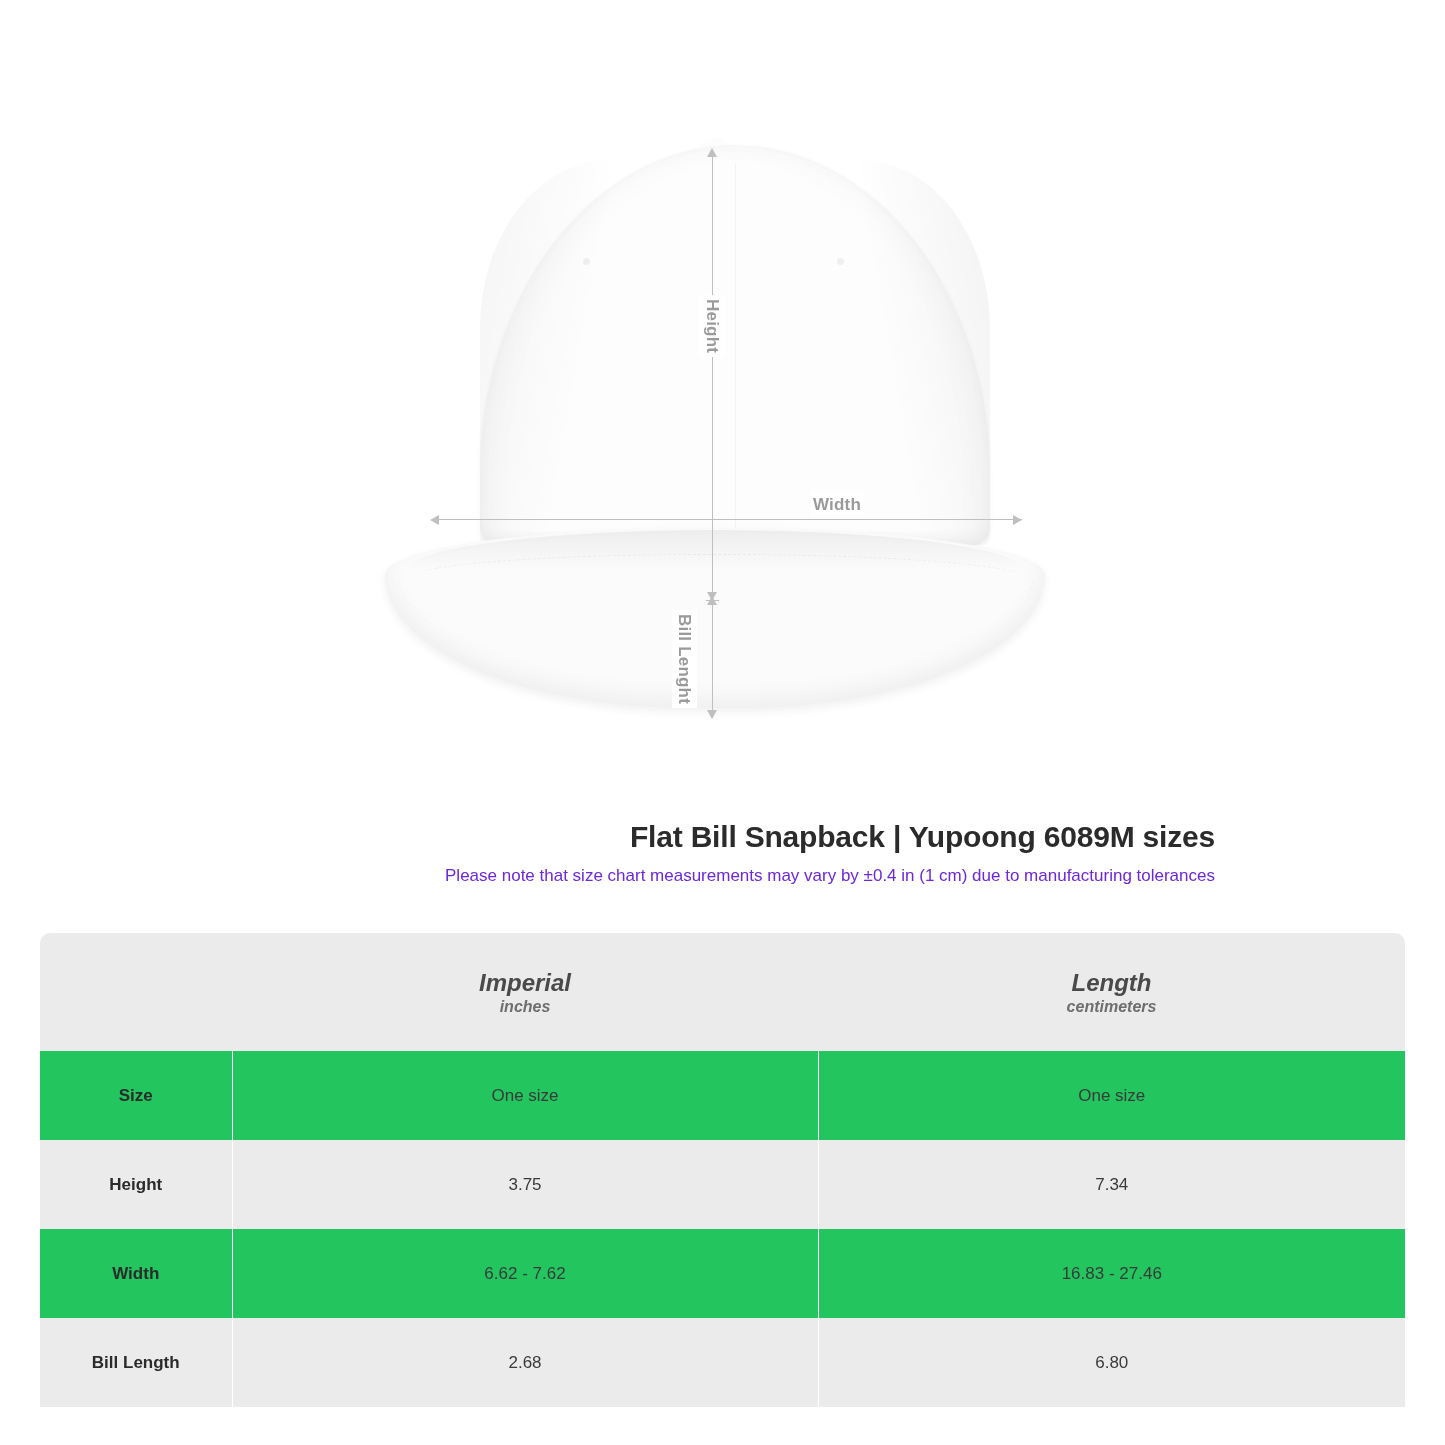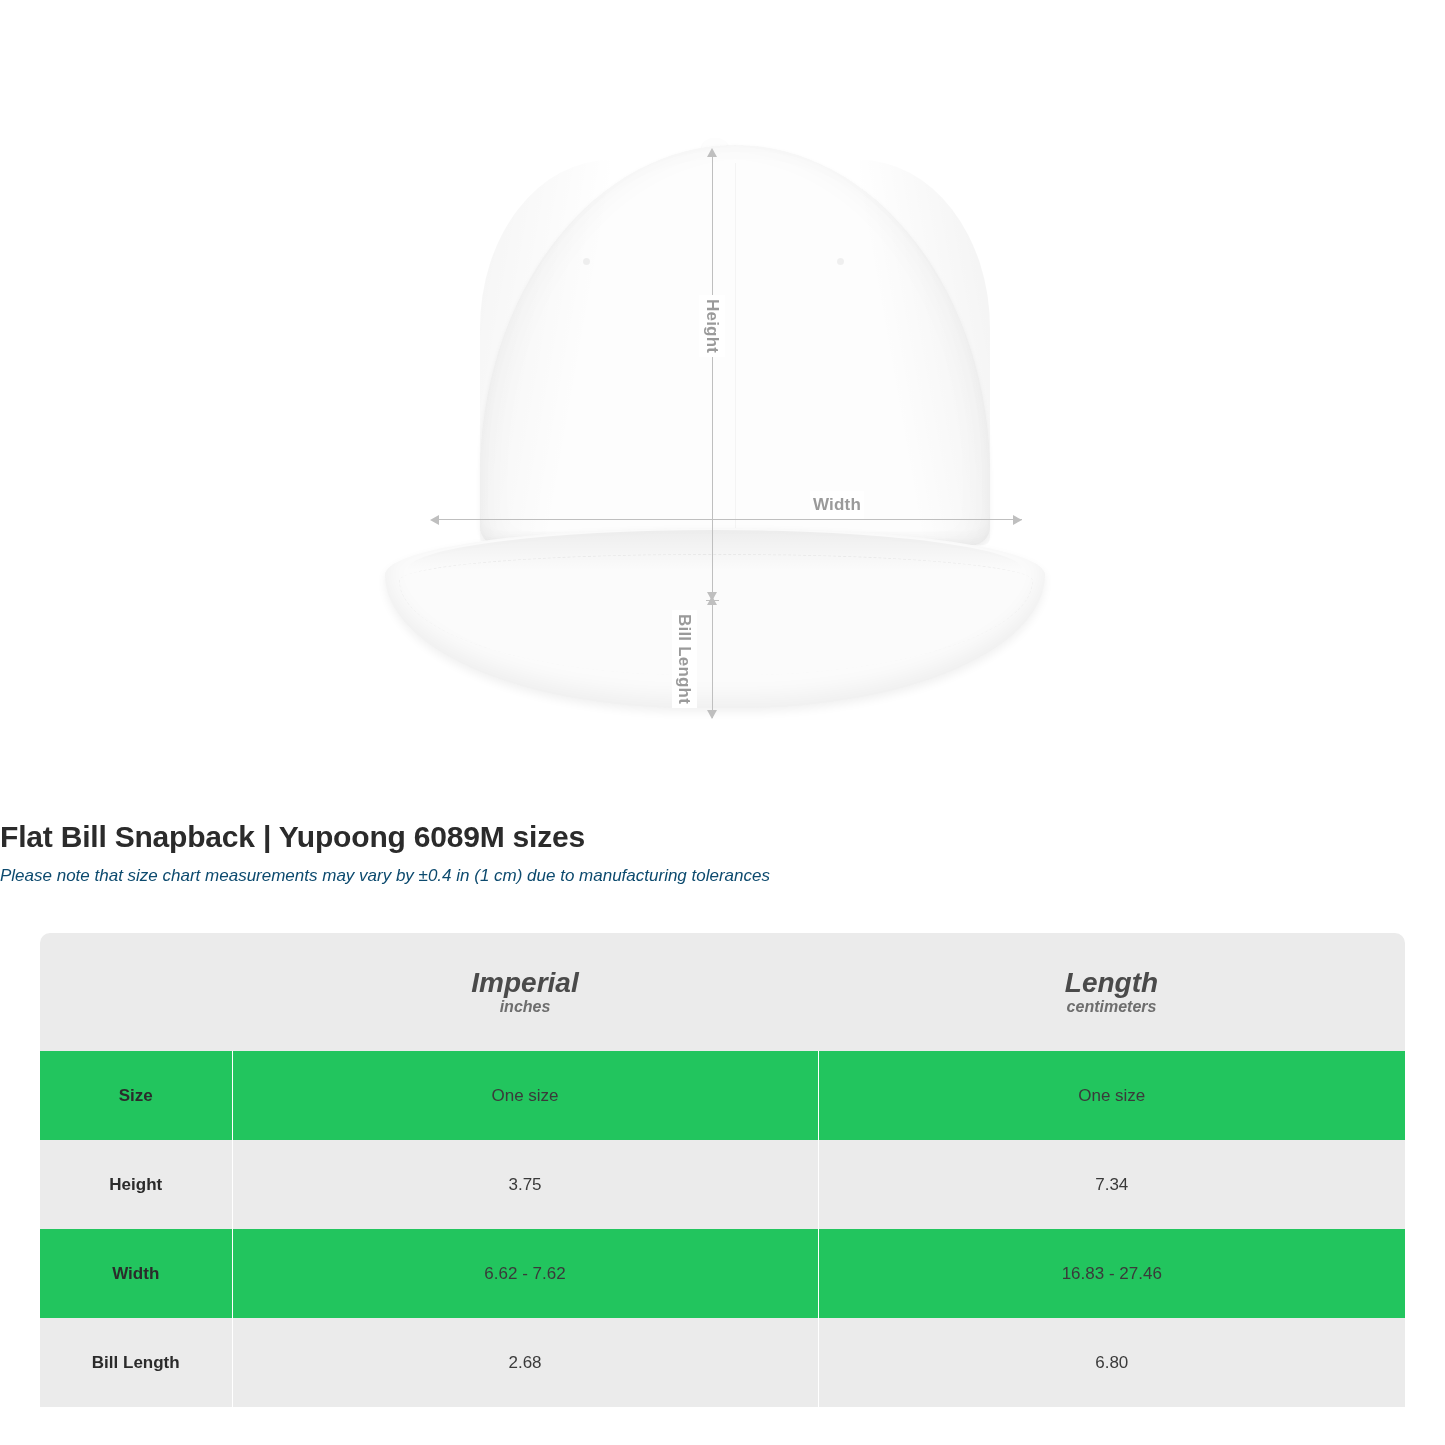--- a/index.html
+++ b/index.html
@@ -206,34 +206,33 @@
   .cross:before { left: 0; top: 6px; width: 13px; height: 1px; }
   .cross:after { left: 6px; top: 0; width: 1px; height: 13px; }
   #cross-mid { left: 706px; top: 594px; }
 
   
   .titles {
     position: absolute;
     left: 0;
     top: 820px;
     width: 1215px;
-    text-align: left;
+    text-align: right;
   }
   .chart-title {
     font-size: 30px;
     font-weight: bold;
     color: #2b2b2b;
     margin: 0;
     letter-spacing: -0.2px;
   }
   .chart-note {
     margin-top: 12px;
     font-size: 17px;
-    font-style: italic;
-    color: #0c4a6e;
+    color: #6d28d9;
   }
 
   
   .table-wrap {
     position: absolute;
     left: 40px;
     top: 933px;
     width: 1365px;
   }
   table.size-table {
@@ -252,21 +251,21 @@
     padding: 0;
   }
   .unit-head-row th.blank {
     border-top-left-radius: 10px;
     border-bottom-left-radius: 0;
   }
   .unit-head-row th.last {
     border-top-right-radius: 10px;
   }
   .unit-name {
-    font-size: 28px;
+    font-size: 24px;
     font-style: italic;
     font-weight: bold;
     color: #4a4a4a;
     line-height: 30px;
   }
   .unit-sub {
     font-size: 16px;
     font-style: italic;
     color: #6e6e6e;
   }

